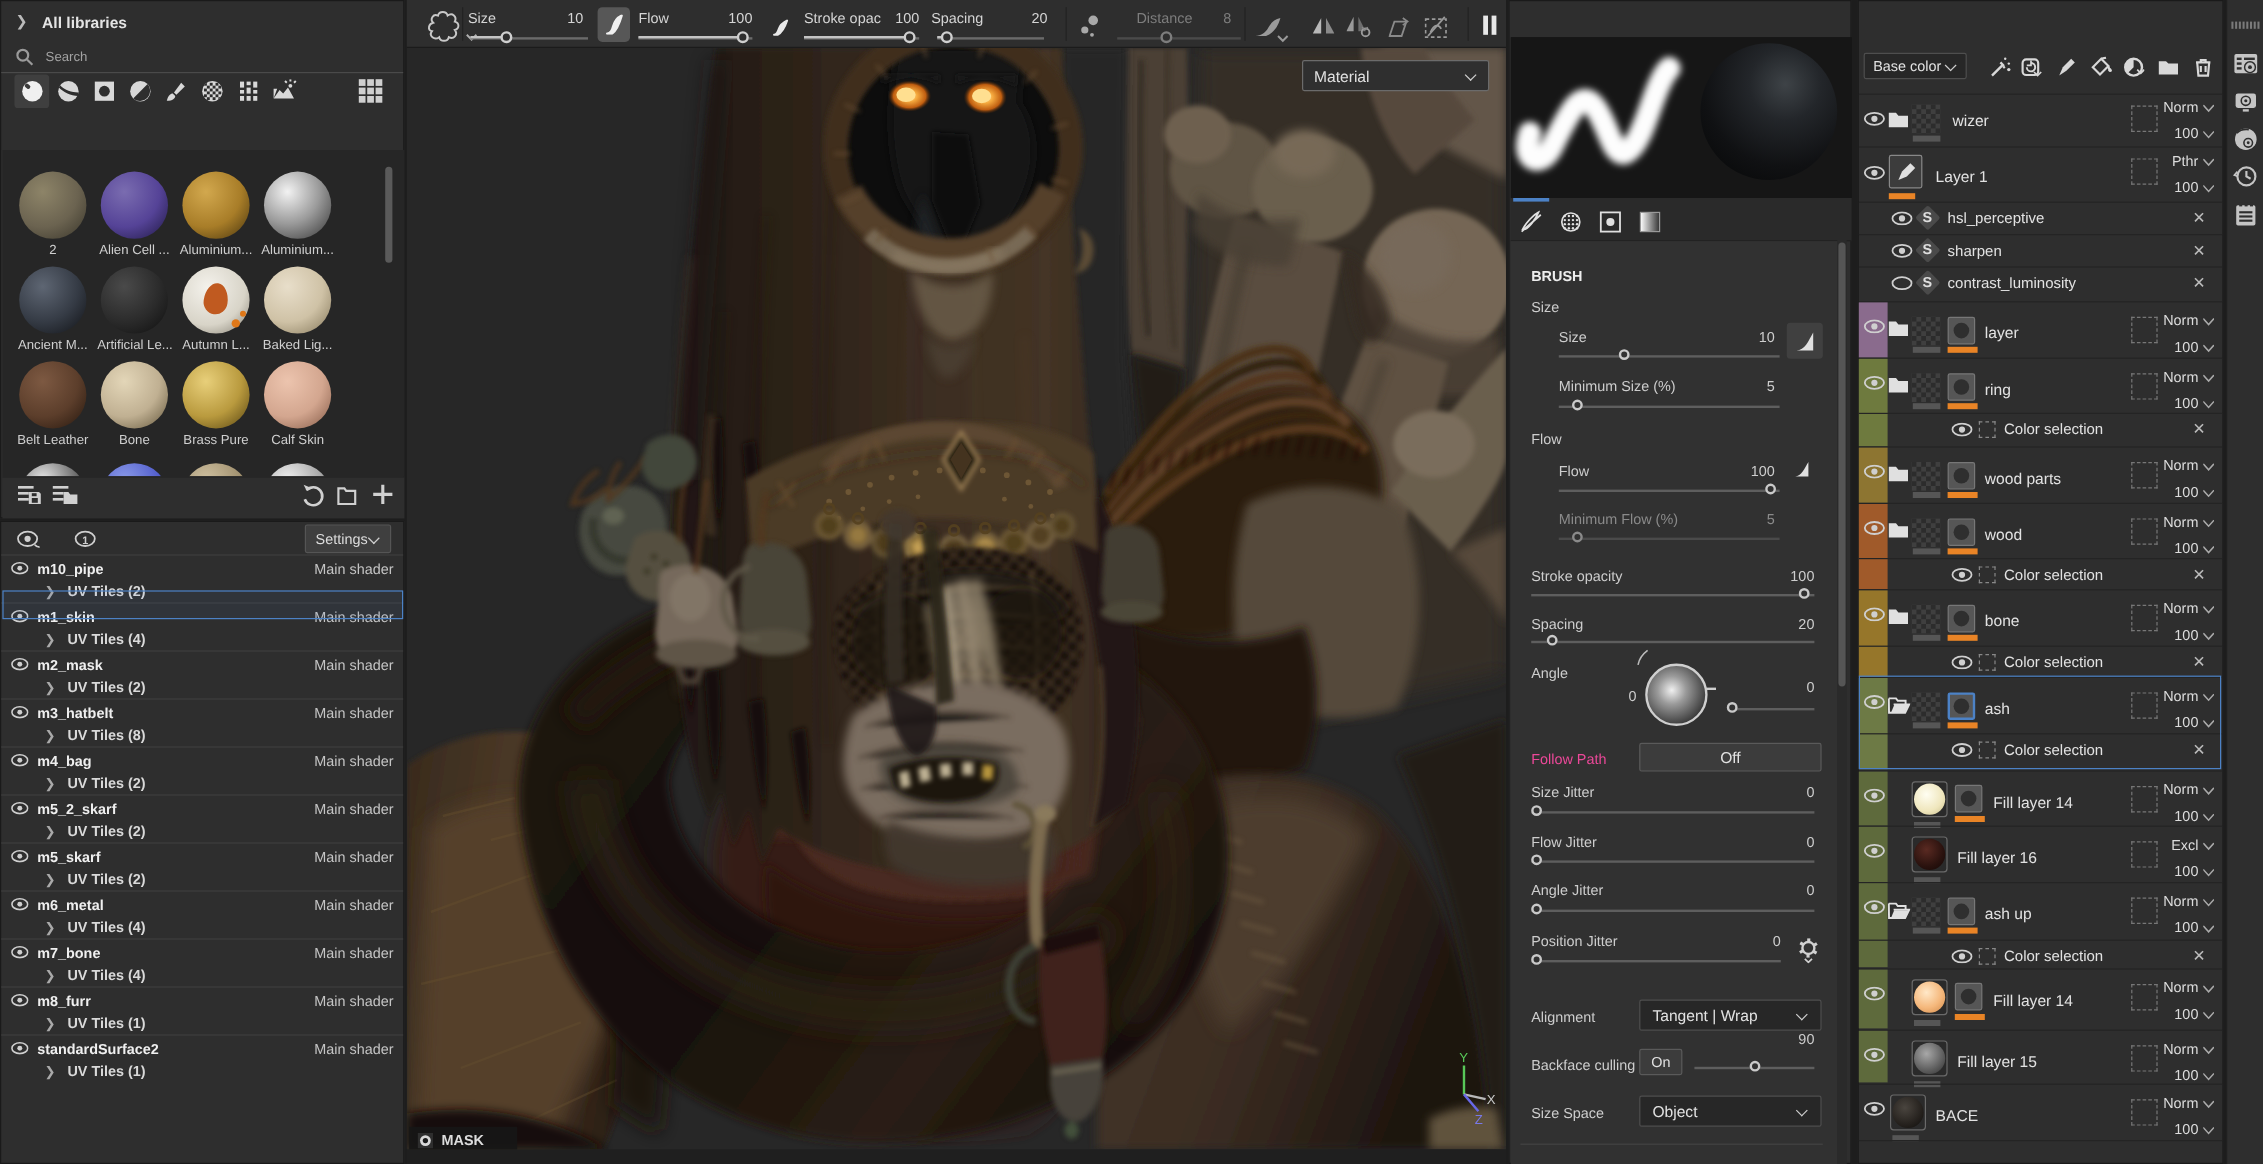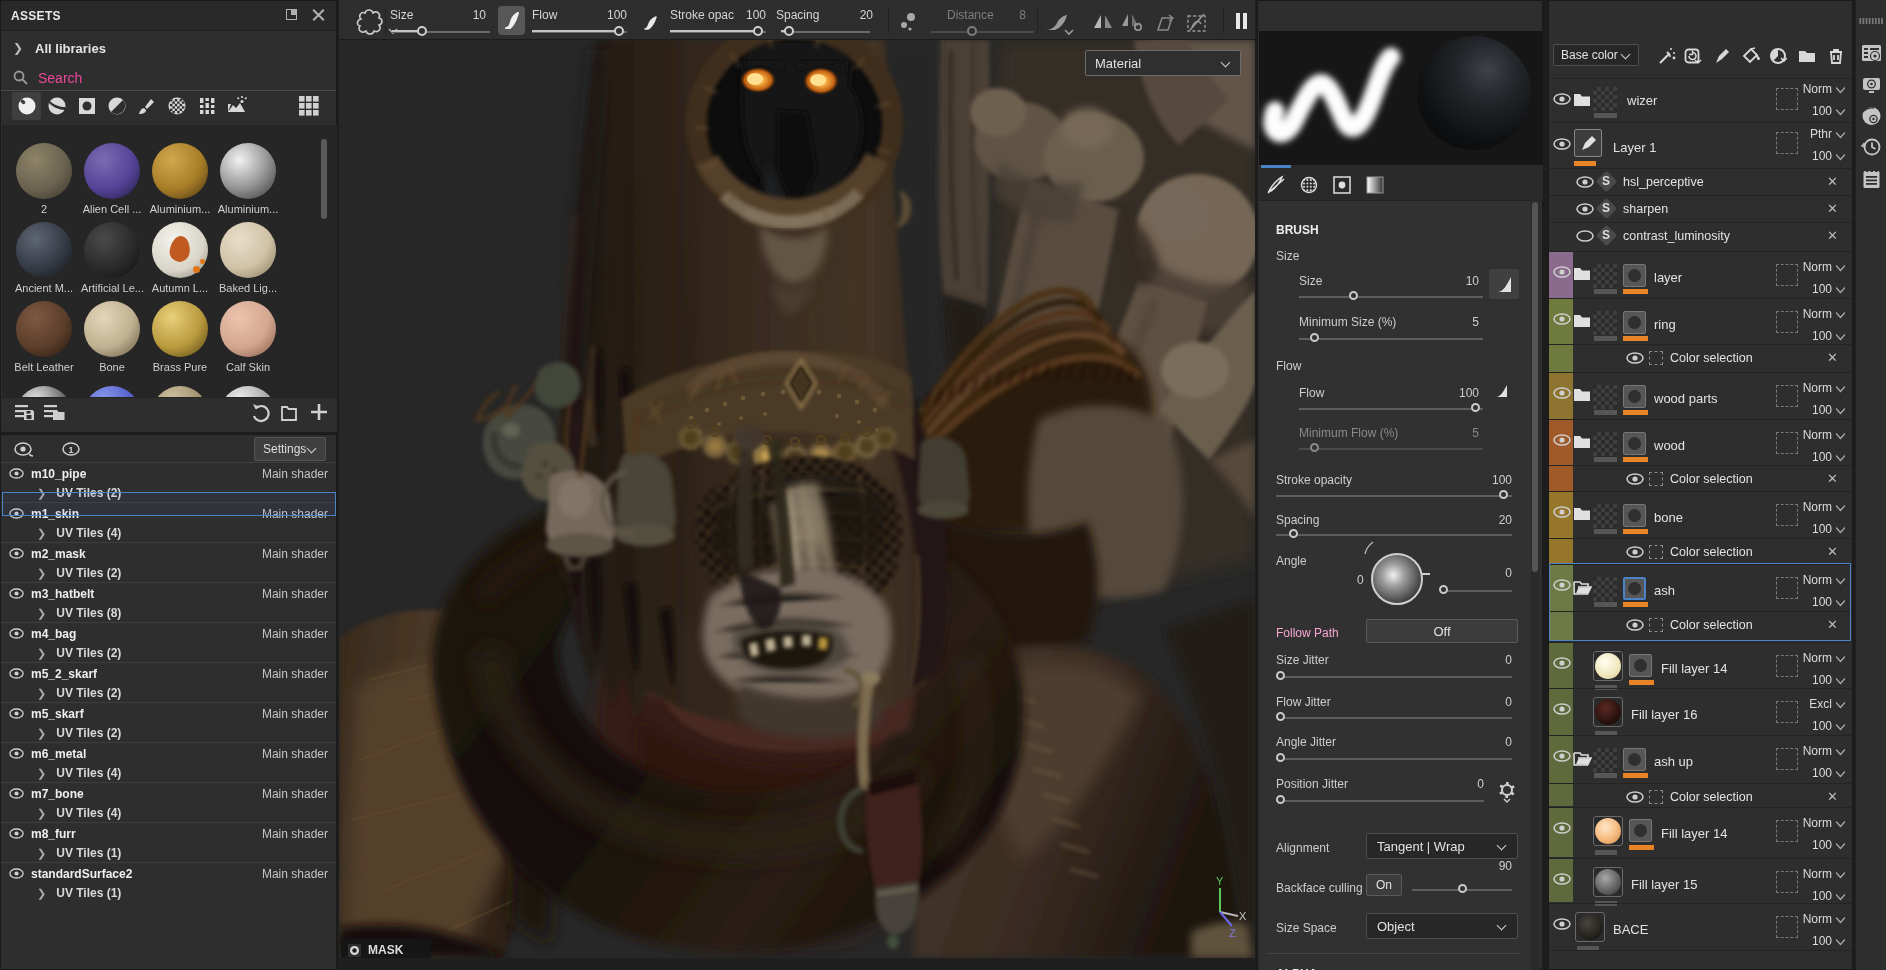--- a/index.html
+++ b/index.html
@@ -15,21 +15,21 @@
 .ticon { width:14px; height:14px; margin-left:12px; position:relative; opacity:.85; }
 .float-ic { display:block; width:11px; height:11px; border:1px solid #c9c9c9; position:relative; }
 .float-ic:before { content:""; position:absolute; right:-1px; top:-1px; width:6px; height:6px; background:#c9c9c9; }
 .x-ic { display:block; position:relative; width:13px; height:13px; }
 .x-ic:before,.x-ic:after { content:""; position:absolute; left:-1px; top:5px; width:15px; height:2px; background:#c9c9c9; }
 .x-ic:before { transform:rotate(45deg); } .x-ic:after { transform:rotate(-45deg); }
 #assets { left:0; top:0; width:337px; height:432px; }
 .alibs { display:flex; align-items:center; height:34px; padding:0 12px; font-size:13px; font-weight:bold; color:#e4e4e4; }
 .alibs .chev { color:#bbb; font-weight:normal; margin-right:12px; font-size:12px; }
 .searchrow { display:flex; align-items:center; height:26px; padding:0 12px; border-bottom:1px solid #4a4a4a; }
-.searchrow .stext { color:#ec4899; font-size:14px; margin-left:10px; }
+.searchrow .stext { color:#a3a3a3; font-size:11px; margin-left:10px; }
 .filtrow { display:flex; align-items:center; height:30px; padding:0 11px; gap:1px; }
 .fbtn { width:29px; height:28px; border-radius:3px; display:flex; align-items:center; justify-content:center; }
 .fbtn.sel { background:#3f3f3f; }
 .agrid { position:absolute; left:1px; top:124px; width:335px; height:272px; background:#262626; overflow:hidden; }
 .tile { position:absolute; width:62px; text-align:center; }
 .ball { width:56px; height:56px; border-radius:50%; margin:0 auto; }
 .tname { font-size:11px; color:#cfcfcf; margin-top:4px; white-space:nowrap; }
 .abar { position:absolute; left:1px; top:396px; width:335px; height:35px; background:#2e2e2e; border-top:1px solid #242424; }
 #tsl { left:0; top:434px; width:337px; height:536px; }
 .tslbar { height:27px; display:flex; align-items:center; padding:0 10px; }
@@ -81,25 +81,20 @@
 .checker { position:absolute; background:conic-gradient(#3f3f3f 25%, #2c2c2c 0 50%, #3f3f3f 0 75%, #2c2c2c 0) 0 0/8px 8px; width:26px; height:26px; }
 .obar { position:absolute; height:5px; background:#e98426; }
 .gbar { position:absolute; height:5px; background:#565656; }
 .xsmall { position:absolute; color:#bbb; font-size:13px; }
 #dock { left:1855px; top:0; width:31px; height:970px; background:#2e2e2e; border-left:1px solid #202020; }
 </style>
 </head>
 <body>
 <div id="root">
 <div class="panel" id="assets">
-  <div class="ptitle">ASSETS<span class="sp"></span><span class="ticon">
-          <span class="float-ic"></span>
-        </span><span class="ticon">
-          <span class="x-ic"></span>
-        </span></div>
   <div class="alibs"><span class="chev">❯</span>All libraries</div>
   <div class="searchrow">
     <svg width="15" height="15" viewBox="0 0 15 15">
           <circle cx="6" cy="6" r="4.5" fill="none" stroke="#9a9a9a" stroke-width="1.8"></circle>
           <line x1="9.5" y1="9.5" x2="14" y2="14" stroke="#9a9a9a" stroke-width="1.8"></line>
         </svg>
     <span class="stext">Search</span>
   </div>
   <div class="filtrow">
         <span class="fbtn sel">
@@ -950,21 +945,21 @@
         <div style="position:absolute;left:112px;top:352px;width:52px;height:52px;border-radius:50%;background:radial-gradient(circle at 42% 42%, #f0f0f0, #9a9a9a 30%, #3a3a3a 75%);border:2px solid #cfcfcf;"></div>
         <span style="position:absolute;left:163px;top:372px;width:8px;height:2px;background:#cfcfcf;"></span>
         <span class="plabel" style="left:98px;top:372px;color:#cdcdcd">0</span>
         <svg style="position:absolute;left:104px;top:340px" width="12" height="14">
           <path d="M10 1 C6 4,3 8,2 13" stroke="#bbb" fill="none" stroke-width="1.3"></path>
         </svg>
         <span class="plabel" style="left:40px;top:365px;color:#cdcdcd"></span>
         <span class="pval" style="left:193px;top:365px;width:60px;color:#cdcdcd">0</span>
         <span class="ptrack" style="left:186px;top:389px;width:67px;background:#5e5e5e"></span>
         <span class="pknob" style="left:180px;top:384px;border-color:#c9c9c9"></span>
-        <span class="plabel" style="left:17px;top:425px;color:#f9a8d4">Follow Path</span>
+        <span class="plabel" style="left:17px;top:425px;color:#ec4899">Follow Path</span>
         <div style="position:absolute;left:107px;top:418px;width:152px;height:24px;background:#3c3c3c;border:1px solid #5a5a5a;border-radius:2px;text-align:center;line-height:23px;color:#e2e2e2;font-size:13px;">Off</div>
         <span class="plabel" style="left:17px;top:452px;color:#cdcdcd">Size Jitter</span>
         <span class="pval" style="left:193px;top:452px;width:60px;color:#cdcdcd">0</span>
         <span class="ptrack" style="left:17px;top:475px;width:236px;background:#5e5e5e"></span>
         <span class="pknob" style="left:17px;top:470px;border-color:#c9c9c9"></span>
         <span class="plabel" style="left:17px;top:494px;color:#cdcdcd">Flow Jitter</span>
         <span class="pval" style="left:193px;top:494px;width:60px;color:#cdcdcd">0</span>
         <span class="ptrack" style="left:17px;top:516px;width:236px;background:#5e5e5e"></span>
         <span class="pknob" style="left:17px;top:511px;border-color:#c9c9c9"></span>
         <span class="plabel" style="left:17px;top:534px;color:#cdcdcd">Angle Jitter</span>

